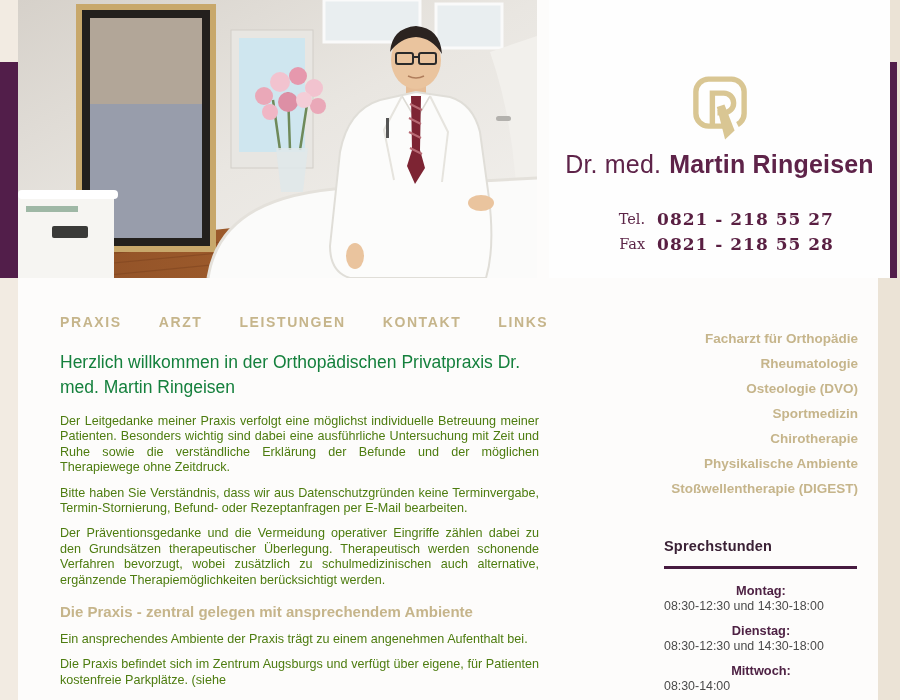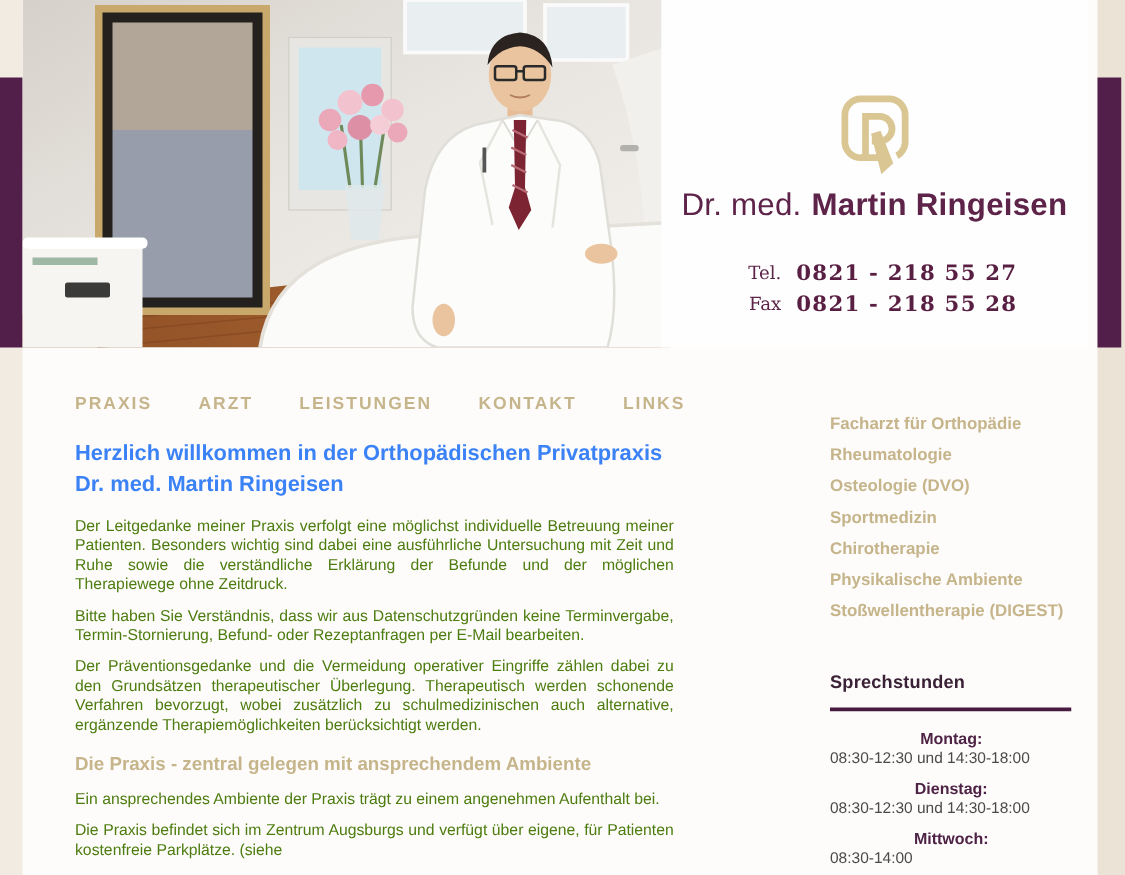--- a/index.html
+++ b/index.html
@@ -12,21 +12,21 @@
   .rail{position:absolute;top:0;height:700px;}
   .rail-left{left:0;width:18px;background:#f2ebe2;}
   .rail-right{left:878px;width:22px;background:#ebe3d6;}
   .purple-bar{position:absolute;top:62px;height:216px;background:#521e4a;}
   .purple-left{left:0;width:18px;}
   .purple-right{left:878px;width:19px;}
 
   
   .photo{position:absolute;left:18px;top:0;width:519px;height:278px;display:block;}
   .header-right{
-    position:absolute;left:529px;top:0;width:341px;height:278px;
+    position:absolute;left:549px;top:0;width:341px;height:278px;
     background:#fefefe;text-align:center;
   }
   .logo-wrap{margin:76px auto 8px;width:74px;height:66px;}
   .site-title{
     font-size:25px;color:#5e2349;letter-spacing:.2px;white-space:nowrap;
   }
   .site-title .prefix{font-weight:400;margin-right:8px;}
   .site-title .name{font-weight:700;}
   .contact{margin-top:28px;font-family:"DejaVu Serif",serif;}
   .contact-row{display:flex;justify-content:center;align-items:center;line-height:25px;}
@@ -36,32 +36,32 @@
   
   .nav{position:absolute;left:60px;top:314px;display:flex;gap:37px;}
   .nav a{
     font-size:14px;font-weight:700;letter-spacing:1.6px;
     color:#c6b58b;text-decoration:none;cursor:pointer;
   }
 
   
   .content{position:absolute;left:60px;top:350px;width:479px;}
   .content h1{
-    margin:0 0 14px;font-size:17.5px;line-height:25px;font-weight:700;color:#3b82f6;
+    margin:0 0 14px;font-size:17.5px;line-height:25px;font-weight:400;color:#15803d;
   }
   .content p{
     margin:0 0 10px;font-size:12.6px;line-height:15.4px;color:#4d7c0f;text-align:justify;
   }
   .content h2{
     margin:15px 0 12px;font-size:15px;font-weight:700;color:#c6b58b;
   }
 
   
   .sidebar{position:absolute;left:664px;top:326px;width:194px;}
-  .specialties{list-style:none;margin:0;padding:0;}
+  .specialties{list-style:none;margin:0;padding:0;text-align:right;}
   .specialties li{
     font-size:13.5px;font-weight:700;color:#c6b58b;line-height:25px;white-space:nowrap;
   }
   .hours-heading{
     margin:37px 0 0;font-size:14.5px;font-weight:700;color:#3a2135;letter-spacing:.2px;
   }
   .hours-divider{border:none;border-top:3px solid #471b40;margin:12px 0 14px;width:193px;}
   .hours-entry{margin-bottom:9px;}
   .hours-day{font-size:12.8px;font-weight:700;color:#4e2244;line-height:15px;text-align:center;}
   .hours-time{font-size:12.4px;color:#4a4a4a;line-height:16px;}

